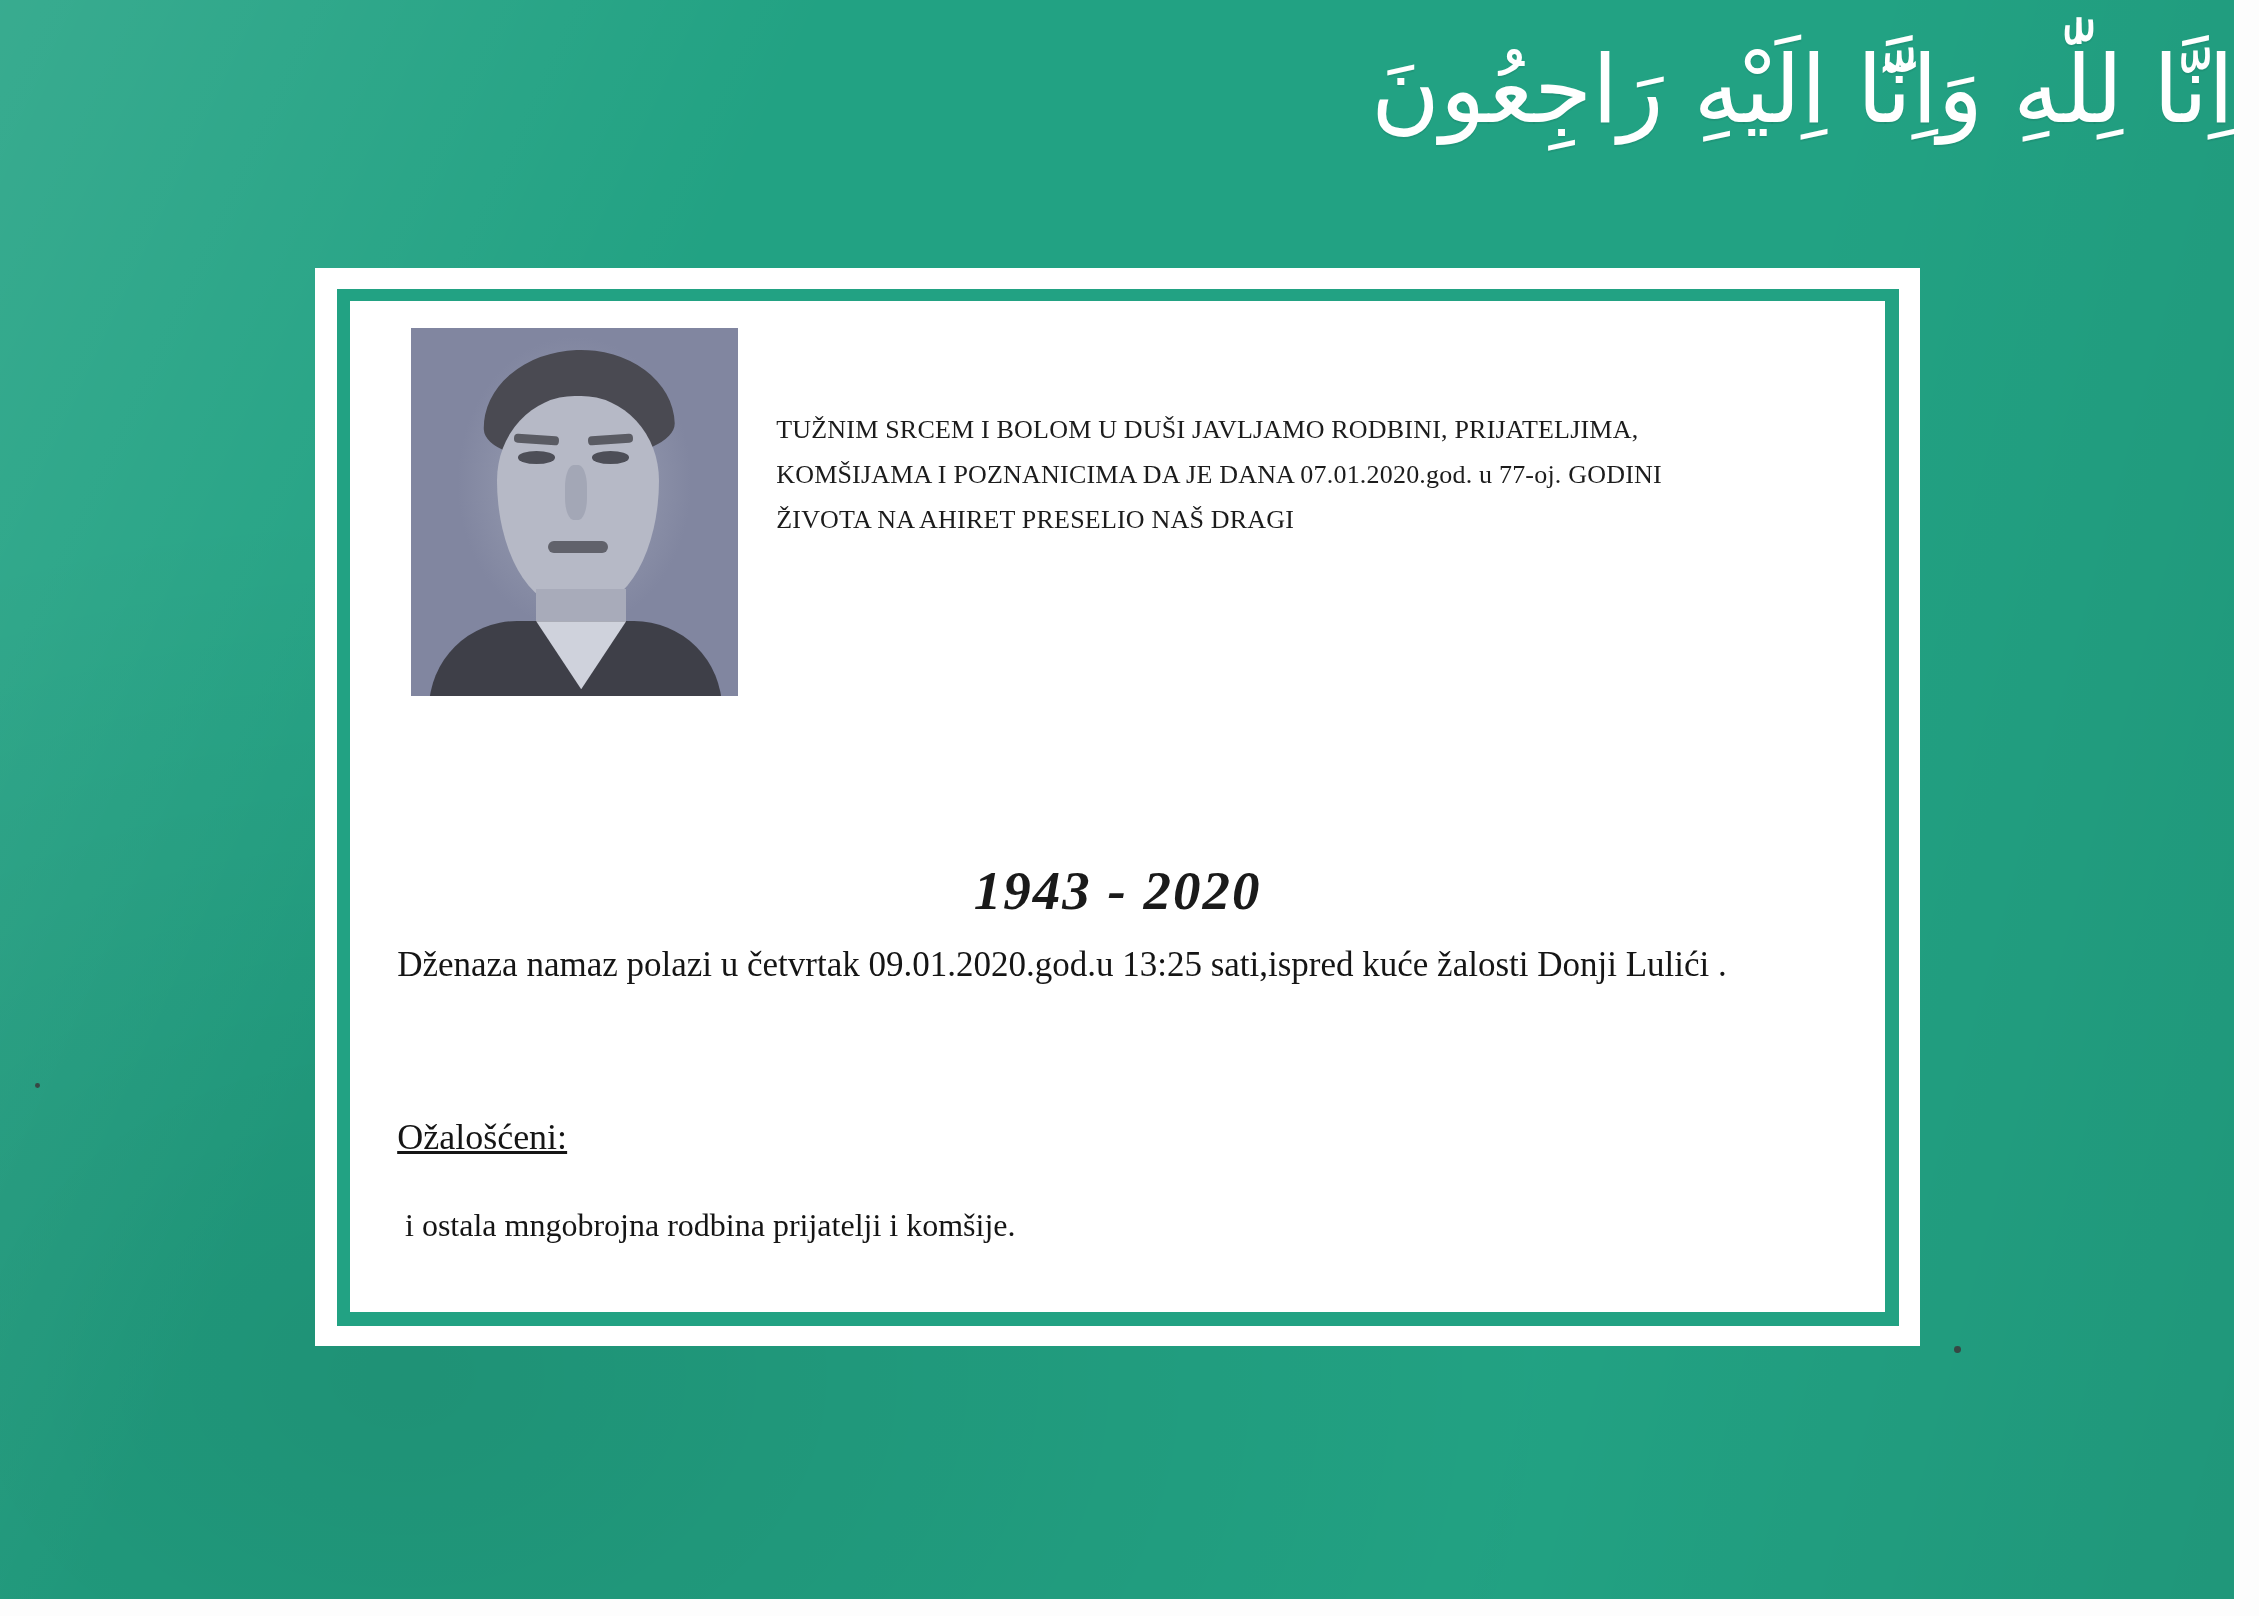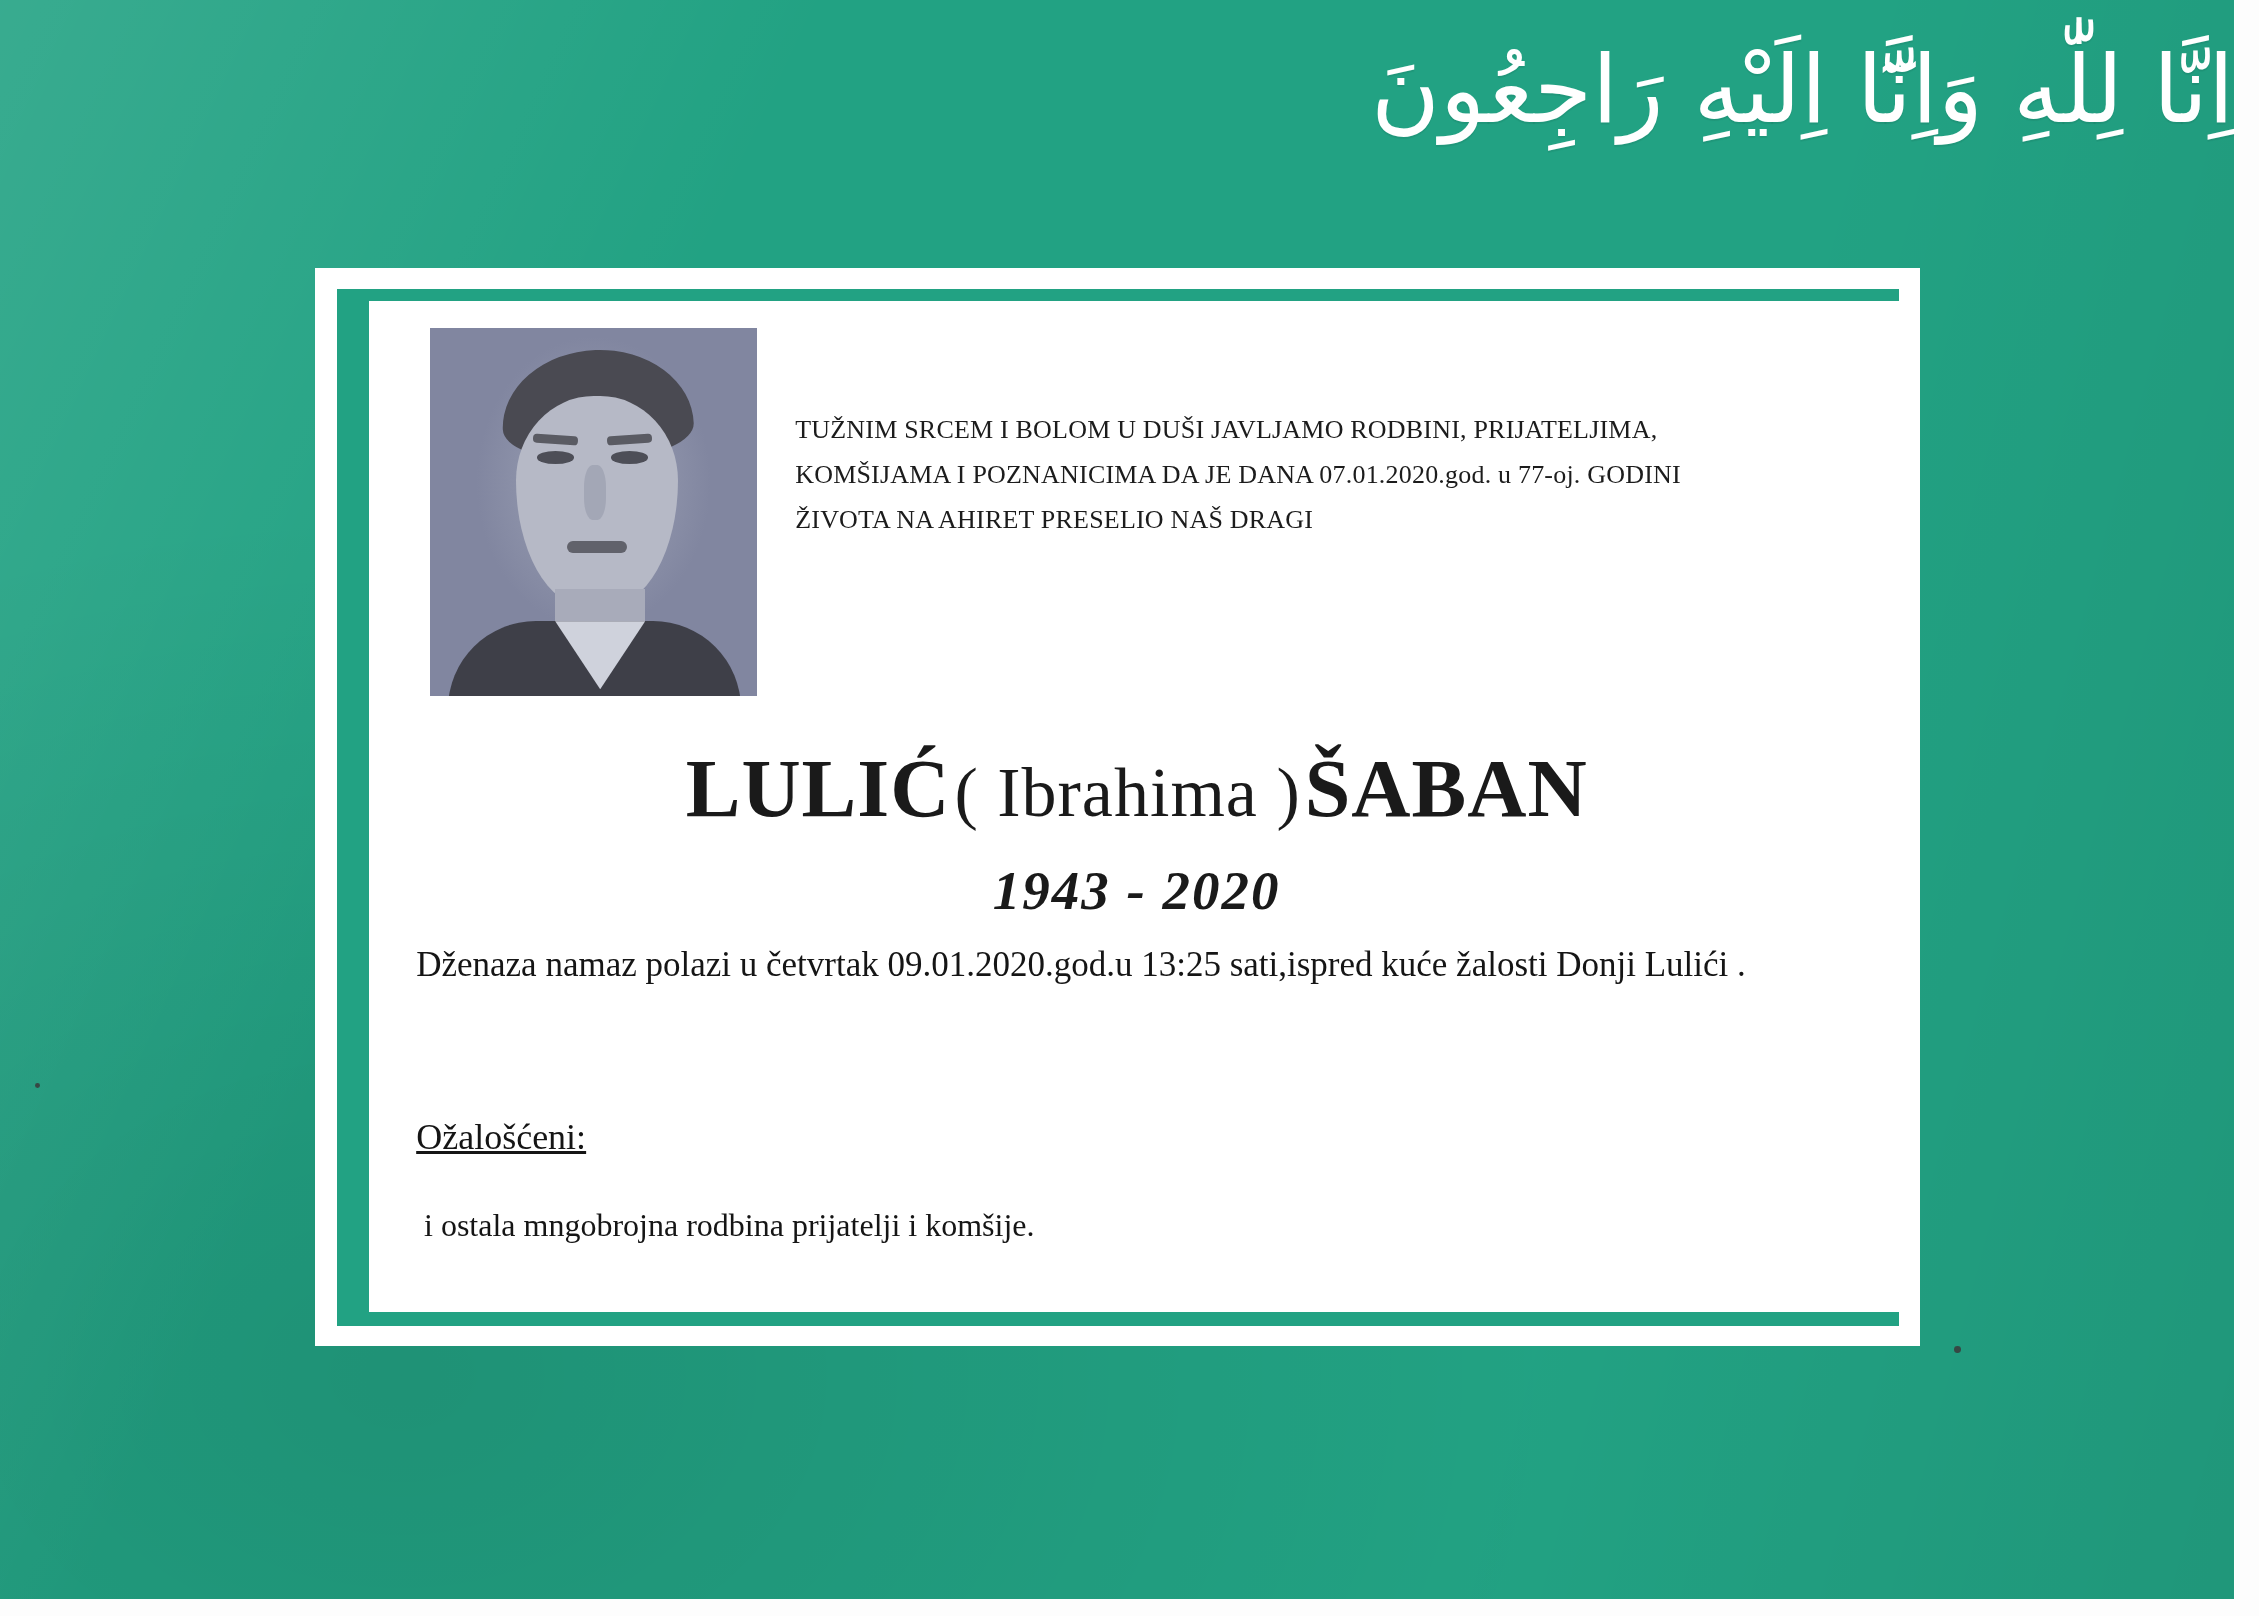--- a/index.html
+++ b/index.html
@@ -93,21 +93,20 @@
     background: #22a283;
   }
   
   .card-inner {
     position: absolute;
     left: 13.7px;
     top: 12.7px;
     width: 1535px;
     height: 1011px;
     background: #ffffff;
-    margin-left: 19px;
   }
 
   .photo {
     position: absolute;
     left: 61px;
     top: 27px;
     width: 327px;
     height: 368px;
     background:
       radial-gradient(ellipse 117px 146px at 50% 42%, #9aa0b4 0%, #8e93aa 55%, #8186a0 100%),
@@ -296,25 +295,20 @@
           <div class="eye-r"></div>
           <div class="nose"></div>
           <div class="mouth"></div>
           <div class="neck"></div>
           <div class="shoulders"></div>
           <div class="collar"></div>
         </div>
 
         <div class="intro">TUŽNIM SRCEM I BOLOM U DUŠI JAVLJAMO RODBINI, PRIJATELJIMA, KOMŠIJAMA  I POZNANICIMA DA JE DANA 07.01.2020.god. u  77-oj. GODINI  ŽIVOTA NA AHIRET PRESELIO NAŠ DRAGI</div>
 
-        <div class="name-line">
-          <span class="name-surname">LULIĆ</span>
-          <span class="name-middle">( Ibrahima )</span>
-          <span class="name-surname">ŠABAN</span>
-        </div>
 
         <div class="years">1943 - 2020</div>
 
         <div class="service">
           <div>Dženaza namaz polazi u četvrtak  09.01.2020.god.u 13:25 sati,ispred kuće žalosti Donji Lulići .</div>
         </div>
 
         <div class="mourners-label">Ožalošćeni:</div>
         <div class="mourners-text">
           <br>

